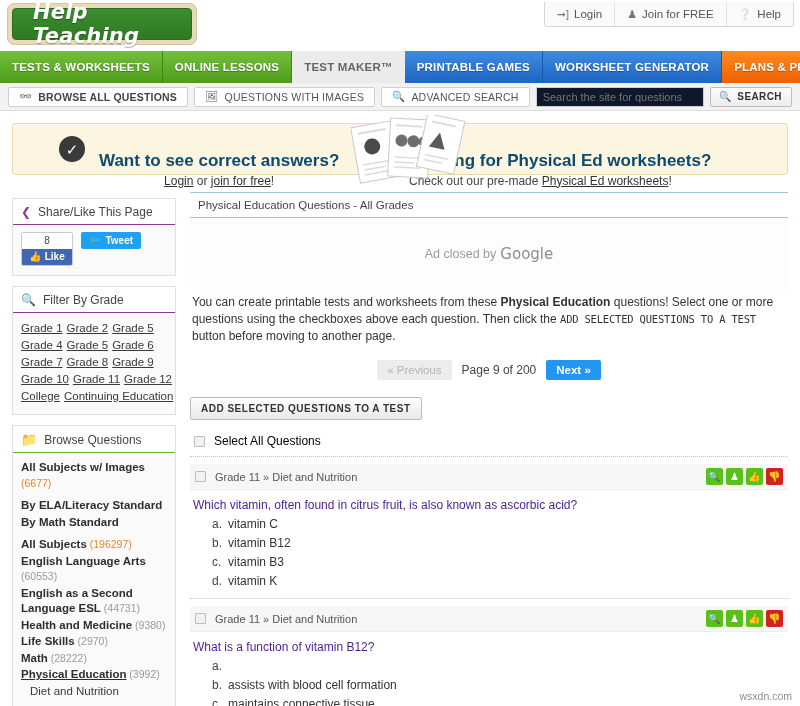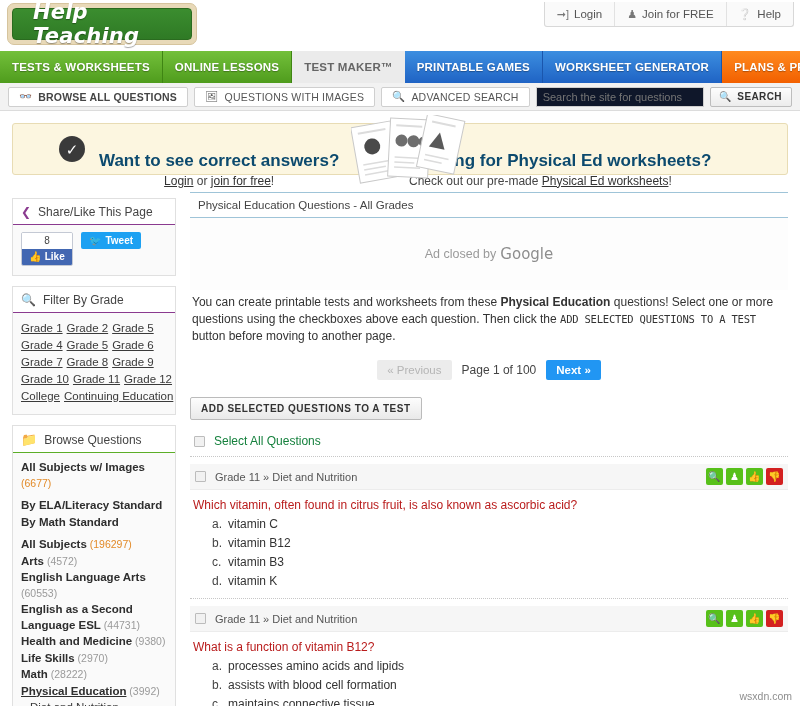--- a/index.html
+++ b/index.html
@@ -216,21 +216,21 @@
     display: inline-block;
     background: linear-gradient(#fdfdfd, #e9e9e9);
     border: 1px solid #bbb; border-radius: 2px;
     padding: 5px 10px;
     font-size: 10px; font-weight: bold; letter-spacing: .5px;
     color: #333; cursor: pointer;
   }
 
   .selectall {
     margin-top: 10px; display: flex; align-items: center; gap: 9px;
-    padding: 4px 4px 8px 4px; font-size: 12px; color: #15803d;
+    padding: 4px 4px 8px 4px; font-size: 12px; color: #000000;
     border-bottom: 1px dotted #c7c7c7;
   }
   .cb {
     width: 11px; height: 11px; border: 1px solid #bcbcbc;
     background: #f1f1f1; border-radius: 1px; flex: 0 0 auto; cursor: pointer;
   }
 
   .qhead {
     display: flex; align-items: center; gap: 9px;
     background: #f6f6f6;
@@ -241,21 +241,21 @@
   .qhead-label { font-size: 11px; color: #555; flex: 1; }
   .qactions { display: flex; gap: 3px; }
   .act {
     width: 17px; height: 17px; border-radius: 2px;
     display: flex; align-items: center; justify-content: center;
     color: #fff; font-size: 10px; cursor: pointer;
   }
   .act.green { background: #57c01a; }
   .act.red   { background: #d32020; }
 
-  .qtext { font-size: 12px; color: #b91c1c; padding: 8px 3px 3px 3px; }
+  .qtext { font-size: 12px; color: #4c1d95; padding: 8px 3px 3px 3px; }
   .qopts { font-size: 12px; color: #333; padding-left: 22px; line-height: 19px; }
   .qopt { display: flex; gap: 7px; }
   .qopt .ltr { width: 9px; color: #444; }
   .qdiv { border-bottom: 1px dotted #c7c7c7; margin-top: 7px; }
 
   .watermark {
     position: absolute; right: 8px; bottom: 4px;
     font-size: 10.5px; color: #8e8e8e;
   }
   svg { display: block; }
@@ -408,21 +408,20 @@
           <span class="ico-folder">📁</span>
           <span>Browse Questions</span>
         </div>
         <div class="panel-body subj-list">
             <div class="subj"><b>All Subjects w/ Images</b><span class="cnt orange"> (6677)</span></div>
             <div class="subj-gap"></div>
             <div class="subj"><b>By ELA/Literacy Standard</b></div>
             <div class="subj"><b>By Math Standard</b></div>
             <div class="subj-gap"></div>
             <div class="subj"><b>All Subjects</b><span class="cnt orange"> (196297)</span></div>
-            <div class="subj"><b>Arts</b><span class="cnt"> (4572)</span></div>
             <div class="subj"><b>English Language Arts</b><span class="cnt"> (60553)</span></div>
             <div class="subj"><b>English as a Second Language ESL</b><span class="cnt"> (44731)</span></div>
             <div class="subj"><b>Health and Medicine</b><span class="cnt"> (9380)</span></div>
             <div class="subj"><b>Life Skills</b><span class="cnt"> (2970)</span></div>
             <div class="subj"><b>Math</b><span class="cnt"> (28222)</span></div>
             <div class="subj current"><b>Physical Education</b><span class="cnt"> (3992)</span></div>
             <div class="subj sub"><span>Diet and Nutrition</span></div>
           </div>
       </div>
     </div>
@@ -435,21 +434,21 @@
         <span>Ad closed by </span>
           <span class="ad-google">Google</span>
       </div>
 
       <div class="intro">
         <span>You can create printable tests and worksheets from these </span><b>Physical Education</b><span> questions! Select one or more questions using the checkboxes above each question. Then click the </span><span class="mono">ADD SELECTED QUESTIONS TO A TEST</span><span> button before moving to another page.</span>
       </div>
 
       <div class="pager">
         <div class="pg pg-prev">« Previous</div>
-        <div class="pg-info">Page 1 of 100</div>
+        <div class="pg-info">Page 9 of 200</div>
         <div class="pg pg-next">Next »</div>
       </div>
 
       <div class="addbtn">ADD SELECTED QUESTIONS TO A TEST</div>
 
       <div class="selectall">
         <div class="cb"></div>
         <span>Select All Questions</span>
       </div>
 
@@ -491,21 +490,20 @@
               <div class="act green">🔍</div>
               <div class="act green">♟</div>
               <div class="act green">👍</div>
               <div class="act red">👎</div>
             </div>
           </div>
           <div class="qtext">What is a function of vitamin B12?</div>
           <div class="qopts">
             <div class="qopt">
               <span class="ltr">a.</span>
-              <span>processes amino acids and lipids</span>
             </div>
             <div class="qopt">
               <span class="ltr">b.</span>
               <span>assists with blood cell formation</span>
             </div>
             <div class="qopt">
               <span class="ltr">c.</span>
               <span>maintains connective tissue</span>
             </div>
           </div>

